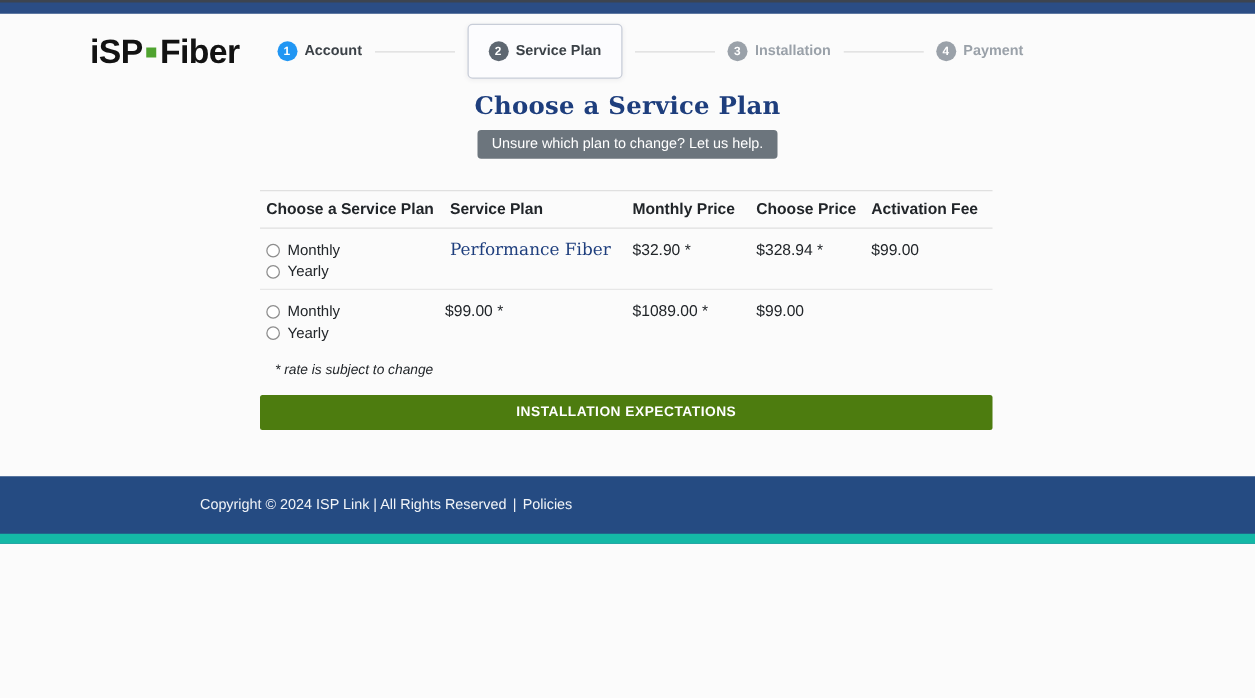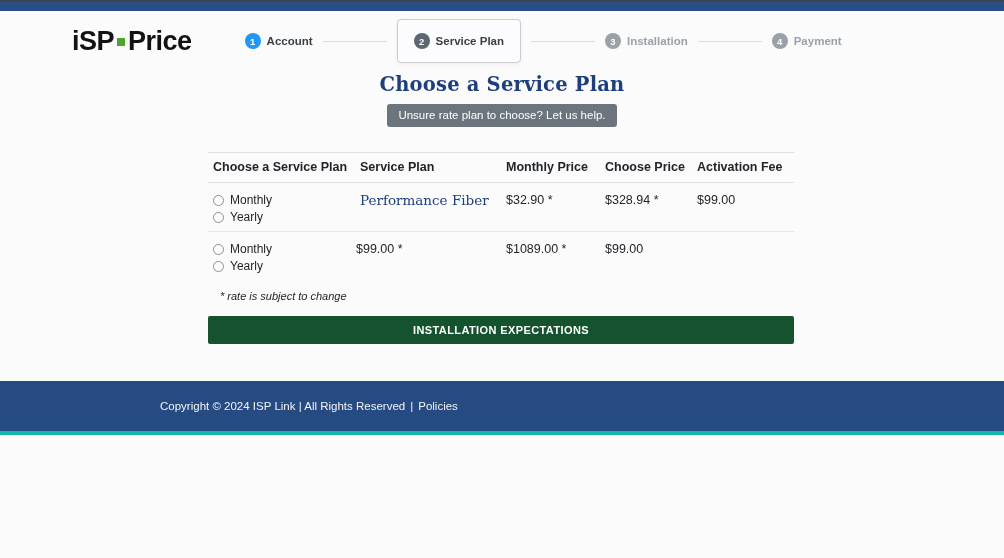--- a/index.html
+++ b/index.html
@@ -6,21 +6,21 @@
   html,body { width:1004px; height:558px; }
   body { font-family:"Liberation Sans", sans-serif; background:#fbfbfb; color:#212529; overflow:hidden; }
   .page { position:relative; width:1004px; height:558px; }
 
   
   .topbar { position:absolute; top:0; left:0; width:100%; height:11px;
             background:#2b4d85; border-top:2px solid #3d4450; }
 
   
   .site-header { position:absolute; top:19px; left:72px; right:19px; height:44px;
-                 display:flex; align-items:center;gap:23px; }
+                 display:flex; align-items:center; }
   .logo { display:flex; align-items:center; font-size:27px; font-weight:bold;
           letter-spacing:-0.5px; color:#121212; white-space:nowrap; }
   .logo-square { display:inline-block; width:7px; height:7px;
                  border:4px solid #4fa32f; margin:2px 3px 0 3px; background:#fff; }
 
   .stepper { display:flex; align-items:center; margin-left:30px; }
   .step { display:flex; align-items:center; cursor:pointer; }
   .step-circle { width:16px; height:16px; border-radius:50%; color:#fff;
                  font-size:9.5px; font-weight:bold; display:flex; align-items:center;
                  justify-content:center; flex:none; }
@@ -56,44 +56,44 @@
   .trow.first { border-bottom:1px solid #e7e7e7; }
   .options { display:flex; flex-direction:column; }
   .options label { display:flex; align-items:center; gap:6px; font-size:12px;
                    color:#212529; line-height:17px; cursor:pointer; }
   .radio { appearance:none; -webkit-appearance:none; width:11px; height:11px;
            border:1px solid #8d8d8d; border-radius:50%; background:#fff; flex:none; cursor:pointer; }
   .plan-name { font-family:"DejaVu Serif", serif; font-weight:normal; font-size:13.5px;
                color:#1e3e7d; line-height:17px; }
   .price { font-size:12.5px; color:#212529; line-height:17px; }
   .note { margin:10px 0 0 12px; font-size:11px; font-style:italic; color:#212529; }
-  .cta { display:block; width:586px; height:28px; margin-top:14px; background:#14532d;
+  .cta { display:block; width:586px; height:28px; margin-top:14px; background:#4d7c0f;
          color:#fff; border:none; border-radius:2px; font-size:11px; font-weight:bold;
          letter-spacing:0.4px; cursor:pointer; font-family:"Liberation Sans", sans-serif; }
 
   
   .footer { position:absolute; top:381px; left:0; width:100%; height:54px;
-            background:#254b82; border-bottom:4px solid #14b8a6;
+            background:#254b82; border-bottom:8px solid #14b8a6;
             display:flex; align-items:center; padding-left:160px;
             font-size:11.5px; color:#f1f4f8; }
   .footer .pipe { margin:0 5px; }
   .footer a { color:#f1f4f8; text-decoration:none; cursor:pointer; }
 </style>
 </head>
 <body>
 
 <div class="page">
 
   <div class="topbar"></div>
 
   <header class="site-header">
     <div class="logo">
       <span>iSP</span>
       <span class="logo-square"></span>
-      <span>Price</span>
+      <span>Fiber</span>
     </div>
 
     <nav class="stepper">
       <div class="step done">
         <span class="step-circle">1</span>
         <span class="step-label">Account</span>
       </div>
       <div class="connector"></div>
       <div class="step-box">
         <div class="step active">
@@ -110,21 +110,21 @@
       <div class="step upcoming">
         <span class="step-circle">4</span>
         <span class="step-label">Payment</span>
       </div>
     </nav>
   </header>
 
   <h1 class="title">Choose a Service Plan</h1>
 
   <div class="help-wrap">
-    <button class="help-btn">Unsure rate plan to choose? Let us help.</button>
+    <button class="help-btn">Unsure which plan to change? Let us help.</button>
   </div>
 
   <section class="plans">
 
     <div class="row thead">
       <div class="cell c1">Choose a Service Plan</div>
       <div class="cell c2">Service Plan</div>
       <div class="cell">Monthly Price</div>
       <div class="cell">Choose Price</div>
       <div class="cell">Activation Fee</div>

